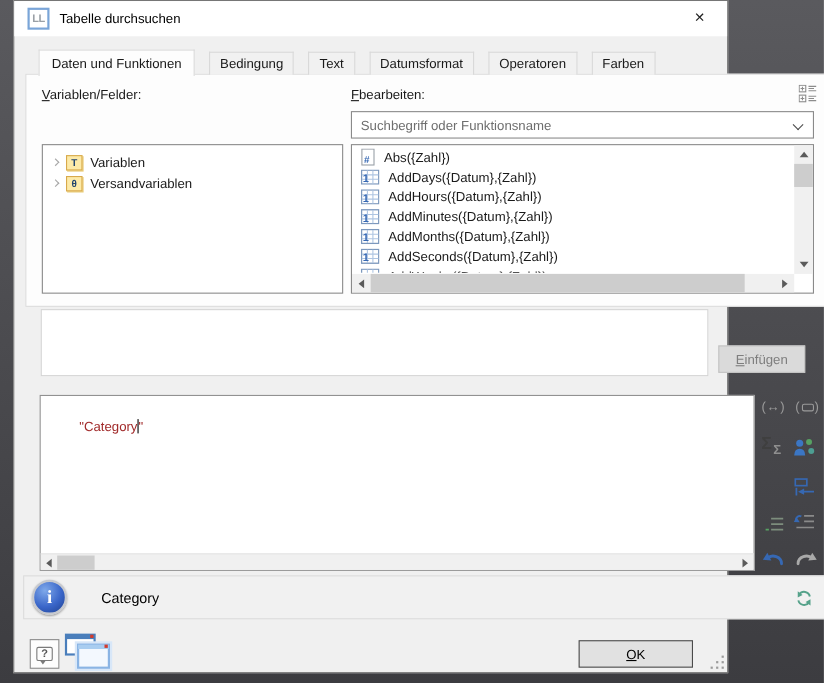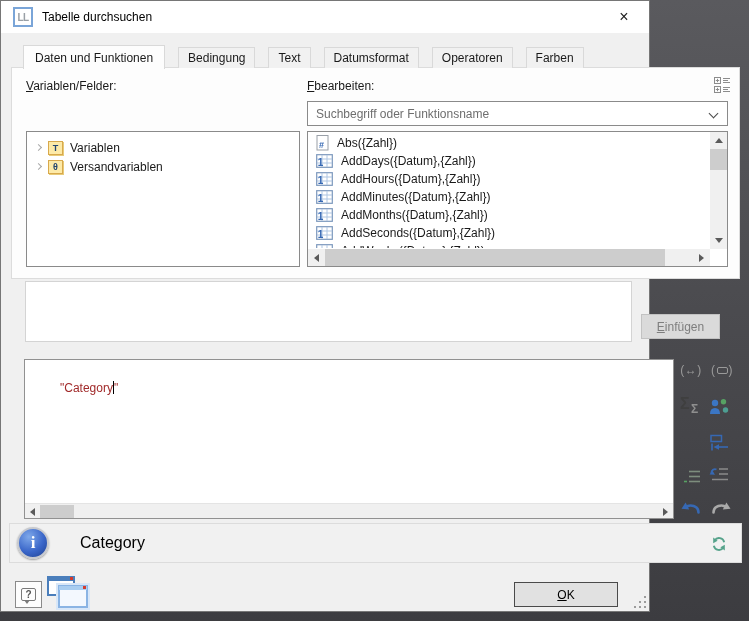--- a/index.html
+++ b/index.html
@@ -1,19 +1,19 @@
 <!DOCTYPE html>
 <html><head>
 <meta charset="utf-8">
 <style>
   * { margin:0; padding:0; box-sizing:border-box; }
   html,body { width:749px; height:621px; overflow:hidden; }
   body { font-family:"Liberation Sans", sans-serif; background:linear-gradient(#5a5a5e,#3c3c40); position:relative; }
 
-  .window { position:absolute; left:0; top:0; width:650px; height:612px;
+  .window { position:absolute; left:12px; top:0; width:650px; height:612px;
             background:#f0f0f0; border:1px solid #767676; }
 
   
   .titlebar { position:absolute; left:0; top:0; right:0; height:32px; background:#ffffff;
               display:flex; align-items:center; }
   .app-logo { width:20px; height:20px; border:2px solid #7aa5d8; background:#fff; color:#9aa0a6;
               font-weight:bold; font-size:10px; letter-spacing:-0.5px; margin-left:12px;
               display:flex; align-items:center; justify-content:center; }
   .title-text { margin-left:9px; font-size:12px; color:#000; }
   .close-btn { position:absolute; right:8px; top:0; width:34px; height:32px; display:flex;
@@ -85,21 +85,21 @@
   .sigma-small { position:absolute; left:11px; top:7px; font-size:12px; font-weight:bold; color:#8f8f8f; line-height:1; }
 
   
   .statusbar { position:absolute; left:8px; top:522px; width:733px; height:40px; background:#f1f1f1;
                border:1px solid #dcdcdc; display:flex; align-items:center; }
   .info-icon { width:32px; height:32px; border-radius:50%; margin-left:7px; flex:none;
                background:radial-gradient(circle at 35% 28%, #7fa9ea 0%, #3a66c9 55%, #1d3f8f 100%);
                border:2px solid #c7c9ce; box-shadow:0 1px 2px rgba(0,0,0,.35);
                color:#fff; font-weight:bold; font-size:17px; font-family:"Liberation Serif", serif;
                display:flex; align-items:center; justify-content:center; }
-  .status-text { margin-left:31px; font-size:16px; color:#000; }
+  .status-text { margin-left:31px; font-size:13px; color:#000; }
   .refresh-btn { position:absolute; right:13px; top:11px; }
 
   
   .help-btn { position:absolute; left:14px; top:580px; width:27px; height:27px; background:#fdfdfd;
               border:1px solid #8a8a8a; display:flex; align-items:center; justify-content:center; }
   .help-bubble { position:relative; width:15px; height:13px; border:1px solid #7a7a7a; border-radius:2px;
                  font-size:10px; font-weight:bold; color:#555; display:flex; align-items:center; justify-content:center; }
   .help-bubble::after { content:""; position:absolute; left:2px; bottom:-7px; width:0; height:0;
                         border:3px solid transparent; border-top:4px solid #7a7a7a; }
 

